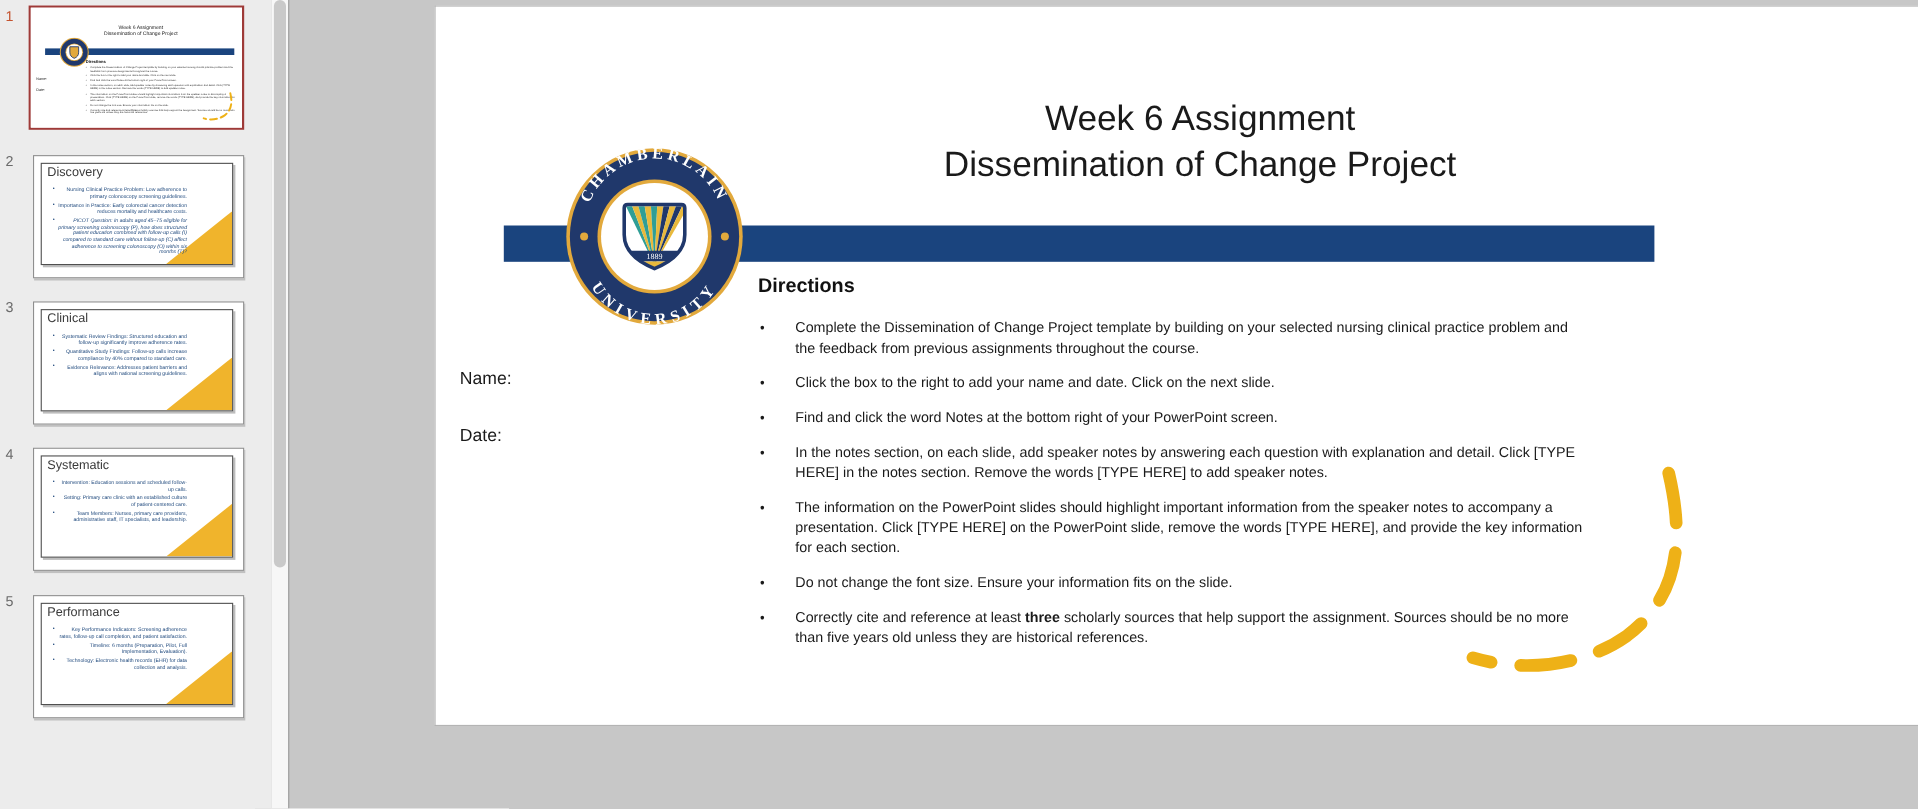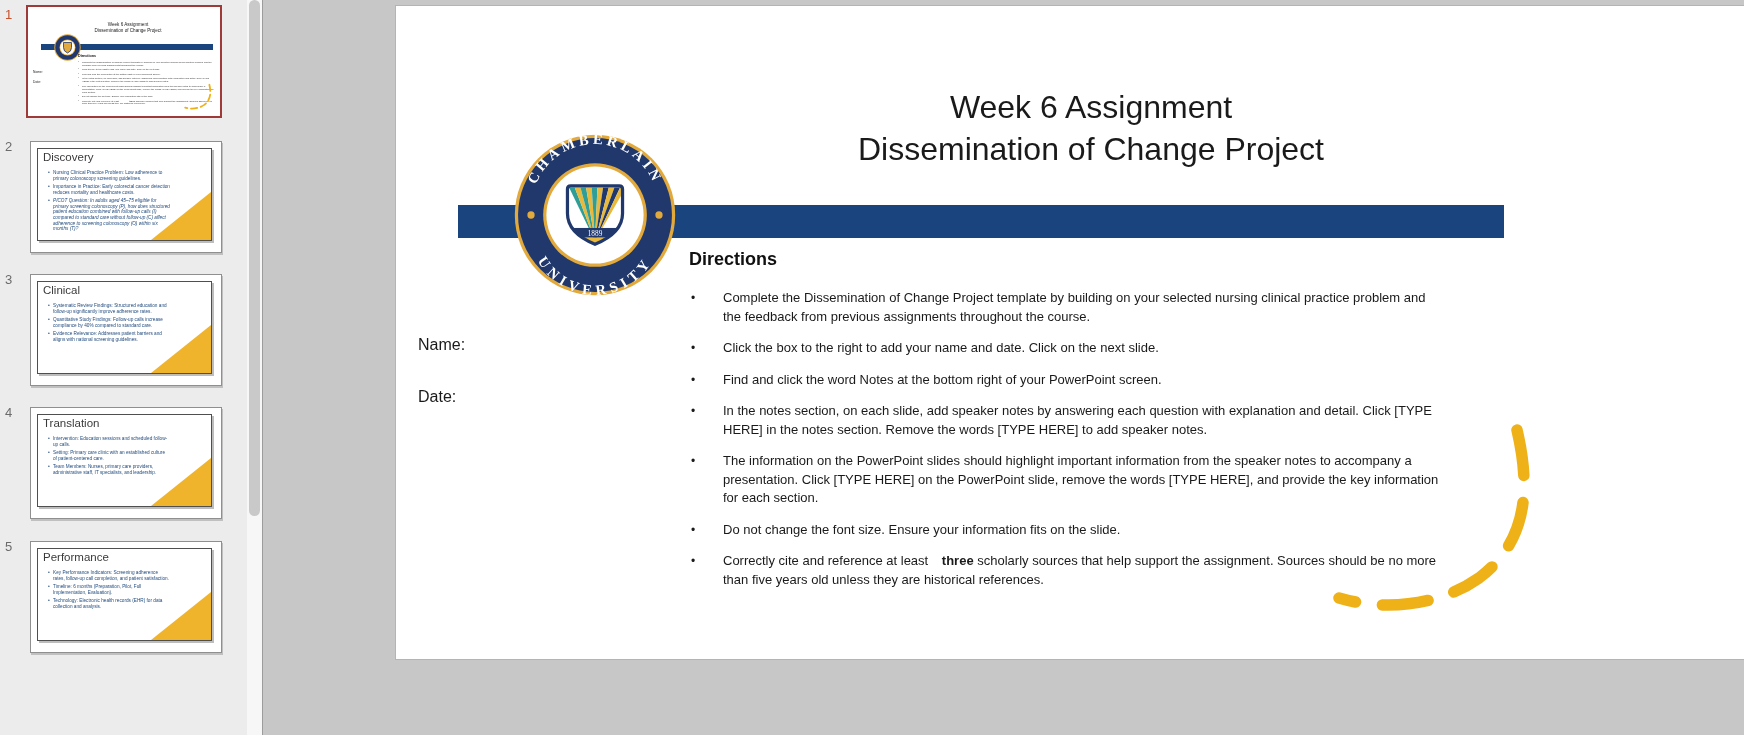--- a/index.html
+++ b/index.html
@@ -6,21 +6,21 @@
   body{
     width:1744px;height:735px;overflow:hidden;position:relative;
     font-family:"Liberation Sans",sans-serif;background:#c7c7c7;
   }
   
   .thumb-panel{position:absolute;left:0;top:0;width:247px;height:735px;background:#ececec;}
   .thumb-num{position:absolute;left:5px;width:18px;font-size:13px;color:#6b6b6b;}
   .thumb-num.sel{color:#c4532f;}
   .thumb{position:absolute;background:#fff;cursor:pointer;}
   .thumb.sel{border:2px solid #9e3a38;}
-  .thumb.norm{border:1px solid #8f8f8f;box-shadow:1px 2px 0 #c0c0c0;}
+  .thumb.norm{border:1px solid #8f8f8f;box-shadow:1px 2px 0 #c0c0c0;text-align:right;}
   
   .frame{position:absolute;left:6px;top:6px;right:9px;bottom:11px;border:1px solid #4f4f4f;
          box-shadow:2px 2px 0 #bdbdbd;overflow:hidden;background:#fff;}
   .frame .t-title{position:absolute;left:5px;top:2px;font-size:11.5px;color:#3a3a3a;}
   .frame ul{list-style:none;margin:0;padding:0;position:absolute;left:10px;top:21px;width:122px;}
   .frame li{position:relative;padding-left:5px;margin-bottom:2.5px;
             font-size:4.7px;line-height:5.7px;color:#1f497d;}
   .frame li::before{content:"•";position:absolute;left:0;top:0;font-size:5px;color:#1f497d;}
   .gold-tri{position:absolute;right:0;bottom:0;width:60px;height:48px;
             background:#f0b42c;clip-path:polygon(100% 0,100% 100%,0 100%);}
@@ -50,21 +50,21 @@
   .band{position:absolute;left:62px;top:199px;width:1046px;height:33px;background:#1a447e;}
   .logo{position:absolute;left:118px;top:128px;width:162px;height:162px;}
   .directions-h{position:absolute;left:293px;top:243px;font-size:18px;font-weight:bold;color:#111;}
   .bullets{list-style:none;margin:0;padding:0;position:absolute;left:293px;top:283px;width:755px;}
   .bullets li{position:relative;padding-left:34px;margin-bottom:13px;
               font-size:13px;line-height:18.5px;color:#1a1a1a;cursor:text;}
   .bullets li::before{content:"•";position:absolute;left:2px;top:0;font-size:12px;}
   .name-lbl{position:absolute;left:22px;top:330px;font-size:16px;color:#1a1a1a;cursor:text;}
   .date-lbl{position:absolute;left:22px;top:382px;font-size:16px;color:#1a1a1a;cursor:text;}
   .swoosh{position:absolute;left:905px;top:408px;width:250px;height:212px;}
-  b{font-weight:bold;margin-left:10px;}
+  b{font-weight:bold;}
 </style>
 </head>
 <body>
 
 <div class="thumb-panel">
 
   <div class="thumb-num sel" style="top:7px">1</div>
   <div class="thumb sel" style="left:26px;top:5px;width:192px;height:109px">
     <div class="mini">
       <div class="mini-title">
@@ -120,21 +120,21 @@
         <li>Quantitative Study Findings: Follow-up calls increase compliance by 40% compared to standard care.</li>
         <li>Evidence Relevance: Addresses patient barriers and aligns with national screening guidelines.</li>
       </ul>
     </div>
   </div>
 
   <div class="thumb-num" style="top:405px">4</div>
   <div class="thumb norm" style="left:30px;top:407px;width:190px;height:110px">
     <div class="frame">
       <div class="gold-tri"></div>
-      <div class="t-title">Translation</div>
+      <div class="t-title">Systematic</div>
       <ul>
         <li>Intervention: Education sessions and scheduled follow-up calls.</li>
         <li>Setting: Primary care clinic with an established culture of patient-centered care.</li>
         <li>Team Members: Nurses, primary care providers, administrative staff, IT specialists, and leadership.</li>
       </ul>
     </div>
   </div>
 
   <div class="thumb-num" style="top:539px">5</div>
   <div class="thumb norm" style="left:30px;top:541px;width:190px;height:110px">

